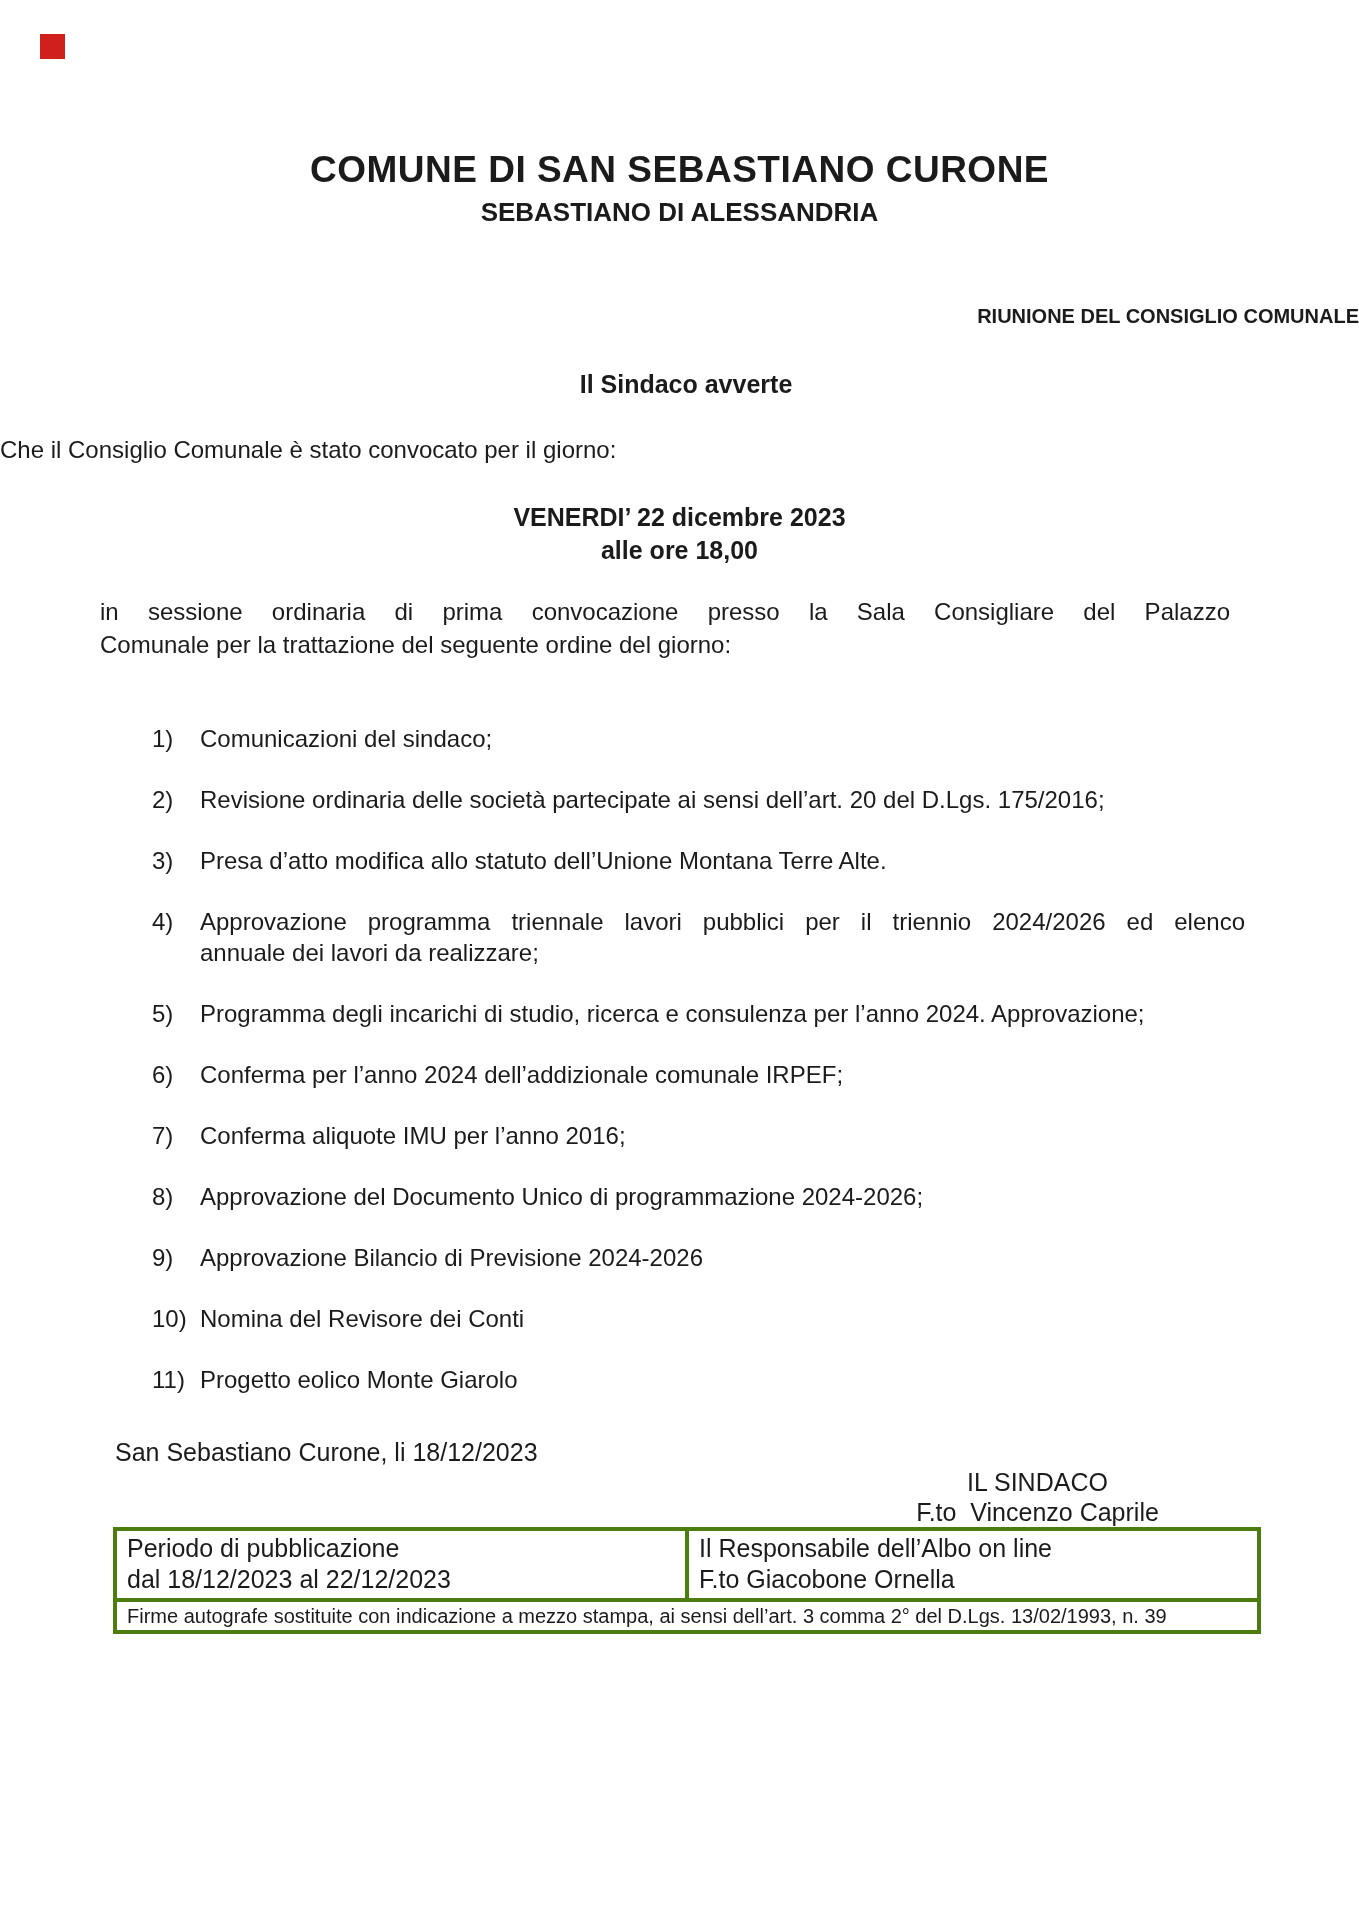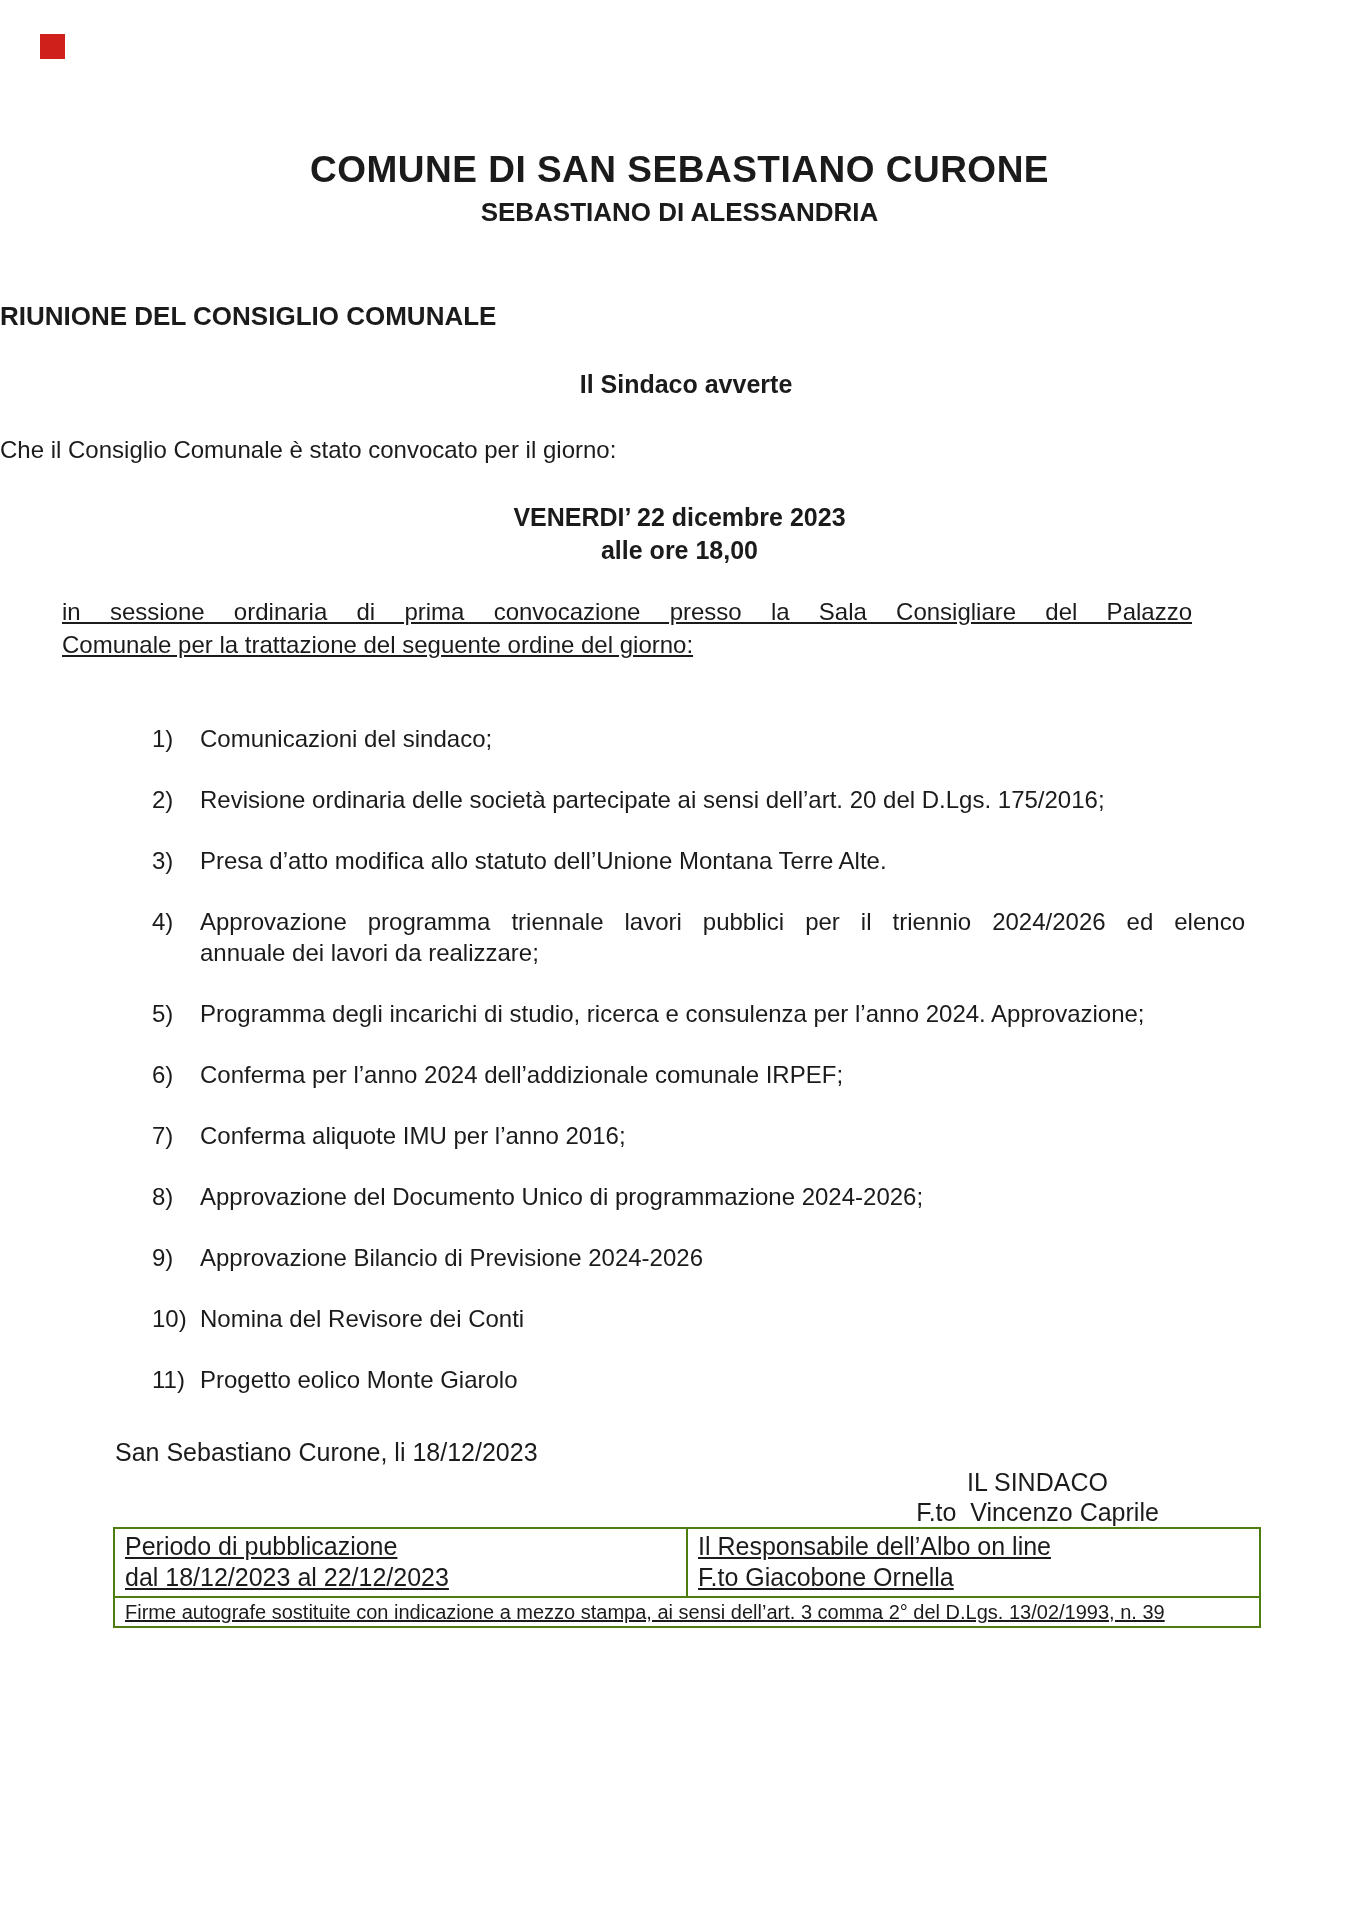--- a/index.html
+++ b/index.html
@@ -36,22 +36,22 @@
     letter-spacing: 0.5px;
   }
   .doc-subtitle {
     text-align: center;
     font-size: 26px;
     font-weight: bold;
     line-height: 32px;
     margin-top: 6px;
   }
   .meeting-heading {
-    text-align: left;
-    font-size: 26px;
+    text-align: right;
+    font-size: 20px;
     font-weight: bold;
     line-height: 32px;
     margin-top: 72px;
   }
   .announcer {
     text-align: center;
     font-size: 25px;
     font-weight: bold;
     line-height: 32px;
     margin-top: 36px;
@@ -64,26 +64,25 @@
     margin-top: 34px;
   }
   .date-block {
     text-align: center;
     font-size: 25px;
     font-weight: bold;
     line-height: 33px;
     margin-top: 36px;
   }
   .session-paragraph {
-    margin-left: 62px;
+    margin-left: 100px;
     width: 1130px;
     font-size: 24px;
     line-height: 33px;
     margin-top: 28px;
-    text-decoration: underline;
   }
   .stretch {
     text-align: justify;
     text-align-last: justify;
   }
   .agenda {
     margin-top: 62px;
   }
   .agenda-item {
     position: relative;
@@ -117,26 +116,25 @@
   .sig-name {
     white-space: pre-wrap;
   }
   .pub-table {
     margin-left: 113px;
     width: 1148px;
     border-collapse: collapse;
     table-layout: fixed;
   }
   .pub-table td {
-    border: 2px solid #4d7c0f;
+    border: 4px solid #4d7c0f;
     font-size: 25px;
     line-height: 31px;
     padding: 2px 10px 3px 10px;
     vertical-align: top;
-    text-decoration: underline;
   }
   .pub-table td.note-cell {
     font-size: 20px;
     line-height: 24px;
     padding: 2px 10px;
   }
 </style>
 </head>
 <body>
 

